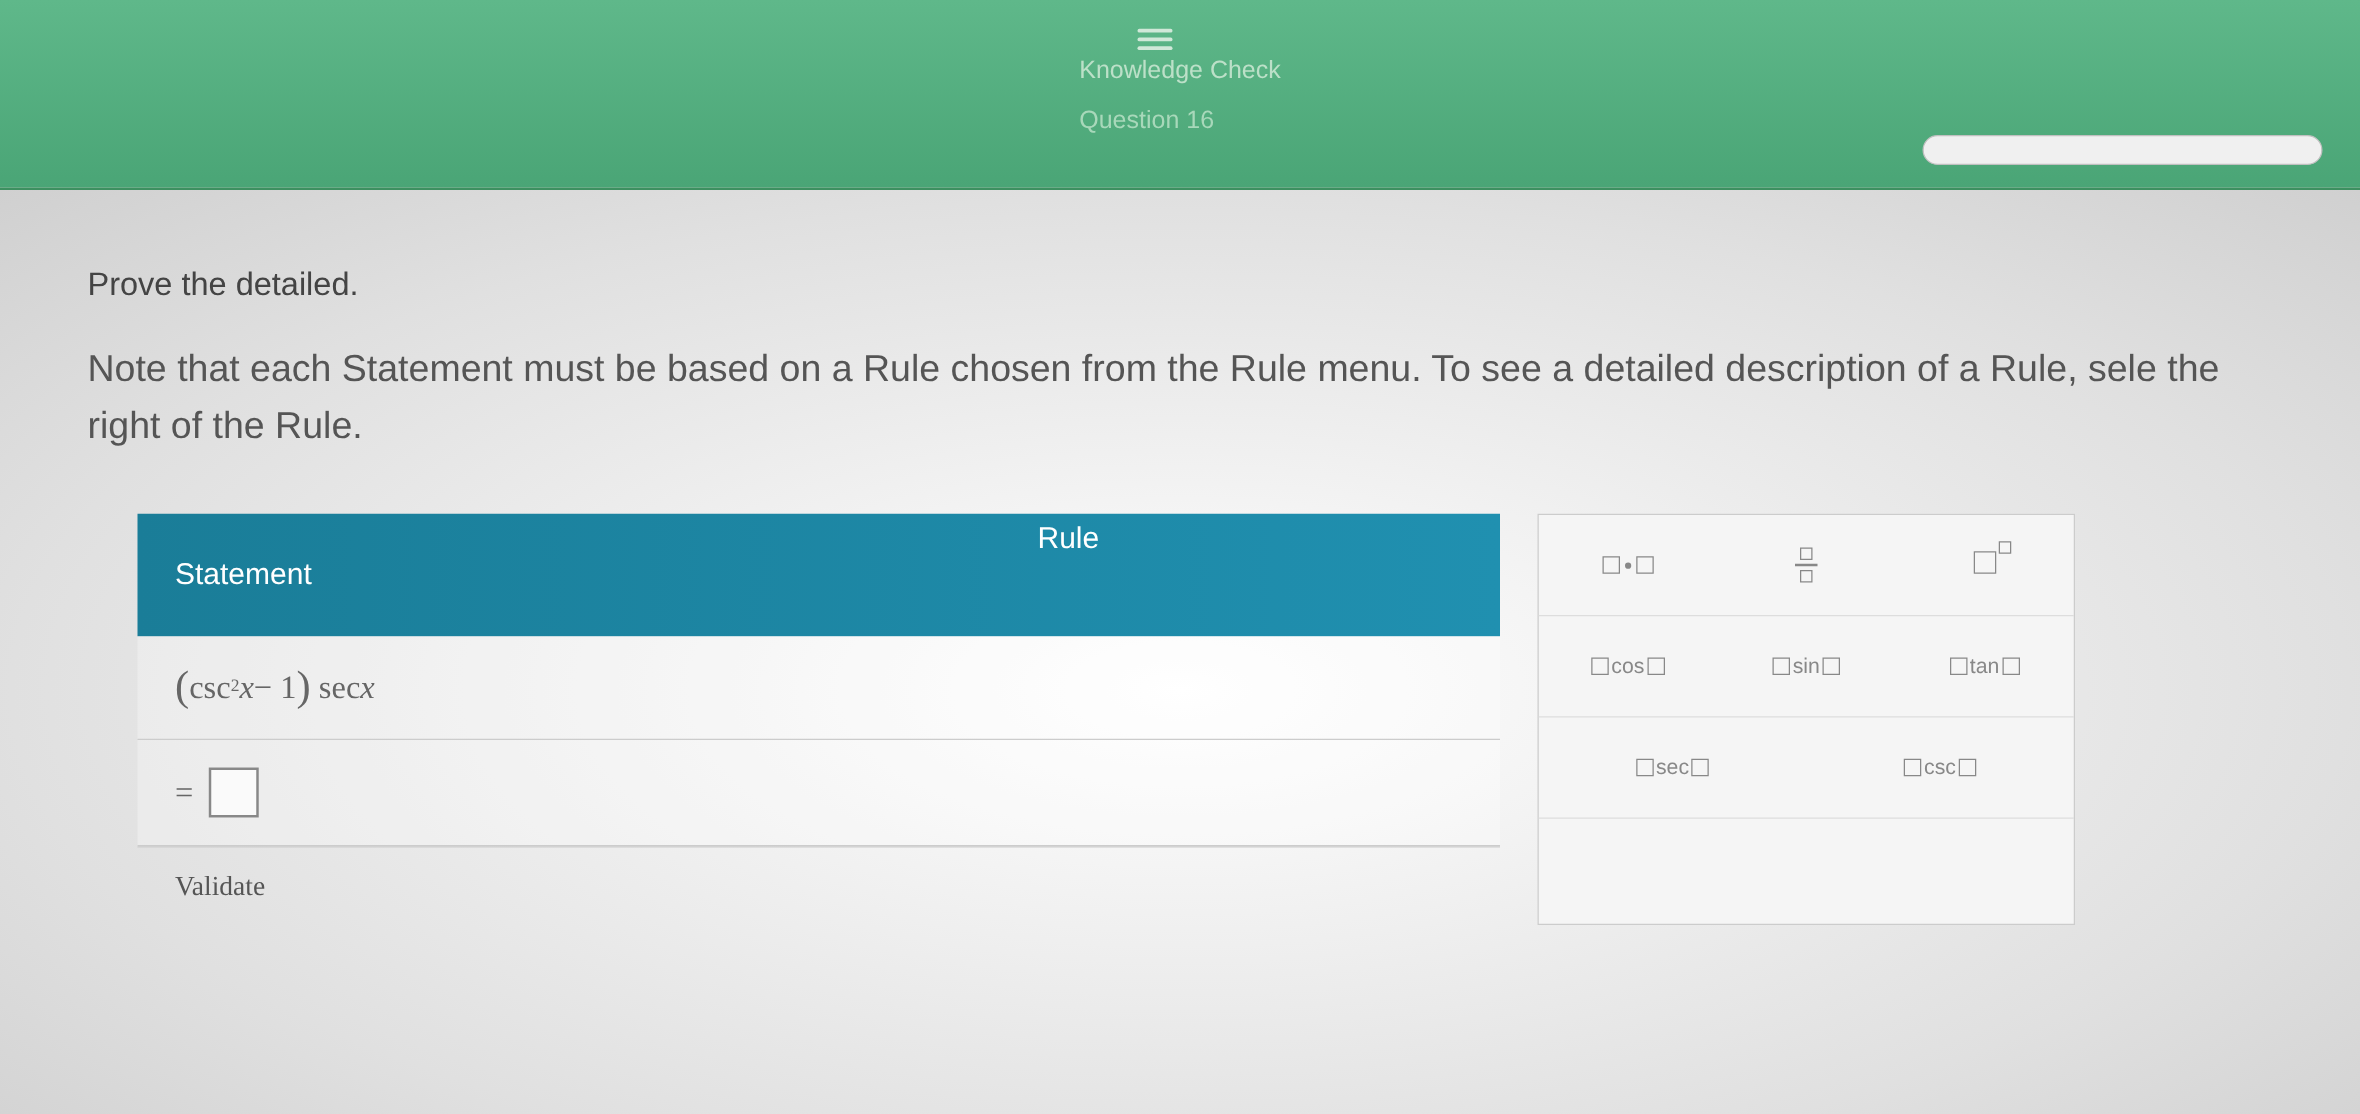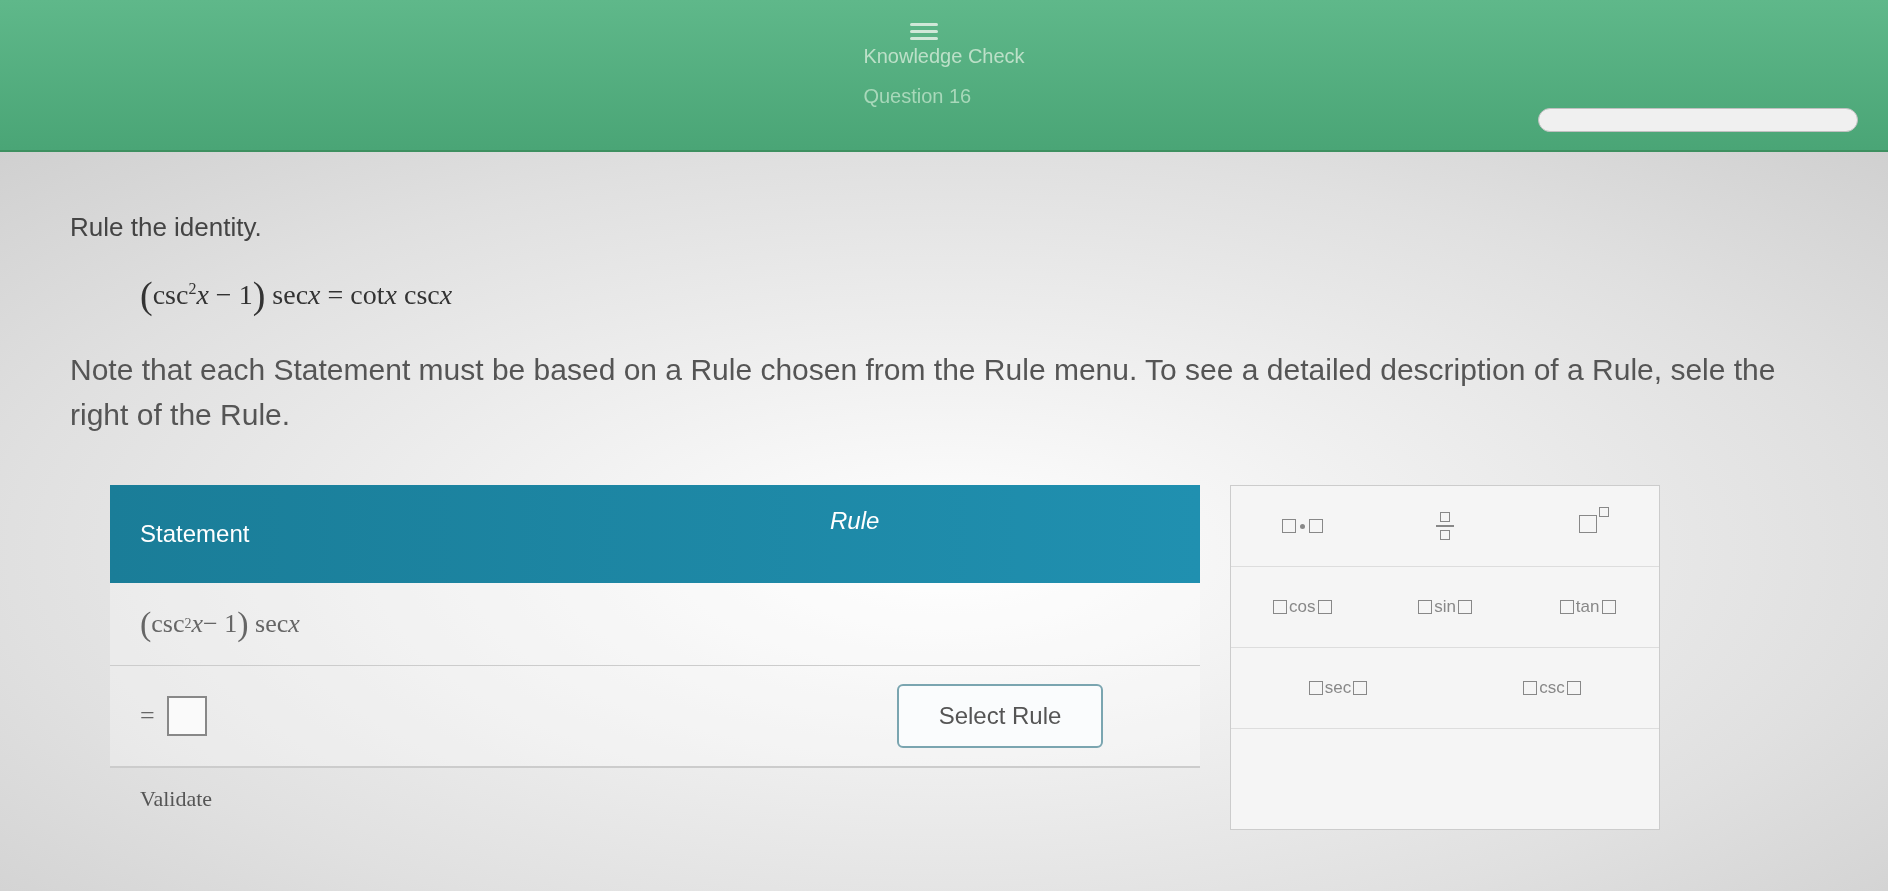--- a/index.html
+++ b/index.html
@@ -100,22 +100,21 @@
       color: #fff;
       display: flex;
       font-size: 24px;
     }
     .proof-header-statement {
       flex: 1;
       padding: 35px 30px;
     }
     .proof-header-rule {
       width: 400px;
-      padding: 22px 30px;
-      font-style: italic;
+      padding: 6px 30px;
     }
     .proof-row {
       display: flex;
       border-bottom: 1px solid #ccc;
       background: rgba(255,255,255,0.3);
     }
     .proof-cell-statement {
       flex: 1;
       padding: 22px 30px;
       font-family: 'Times New Roman', serif;
@@ -240,24 +239,21 @@
     <div class="hamburger-line"></div>
   </div>
   <div class="header-titles">
     <div class="header-title">Knowledge Check</div>
     <div class="header-subtitle">Question 16</div>
   </div>
   <div class="progress-bar"></div>
 </div>
 
 <div class="content">
-  <div class="prompt">Rule the identity.</div>
-  <div class="equation">
-    <span class="paren">(</span>csc<sup>2</sup><i>x</i> − 1<span class="paren">)</span> sec<i>x</i> = cot<i>x</i> csc<i>x</i>
-  </div>
+  <div class="prompt">Prove the detailed.</div>
   <div class="note">Note that each Statement must be based on a Rule chosen from the Rule menu. To see a detailed description of a Rule, sele the right of the Rule.</div>
 
   <div class="proof-area">
     <div class="proof-table">
       <div class="proof-header">
         <div class="proof-header-statement">Statement</div>
         <div class="proof-header-rule">Rule</div>
       </div>
 
       <div class="proof-row">
@@ -265,23 +261,20 @@
           <span class="paren" style="font-size:34px;vertical-align:-3px;">(</span>csc<sup style="font-size:14px;">2</sup><i>x</i> − 1<span class="paren" style="font-size:34px;vertical-align:-3px;">)</span>&nbsp;sec<i>x</i>
         </div>
         <div class="proof-cell-rule"></div>
       </div>
 
       <div class="proof-row">
         <div class="proof-cell-statement">
           <span class="eq-prefix">=</span>
           <span class="input-box"></span>
         </div>
-        <div class="proof-cell-rule">
-          <button class="select-rule-btn">Select Rule</button>
-        </div>
       </div>
 
       <div class="validate-row">Validate</div>
     </div>
 
     <div class="palette">
       <div class="palette-row">
         <div class="palette-cell">
           <span class="pbox"></span>
             <span class="dot"></span>

